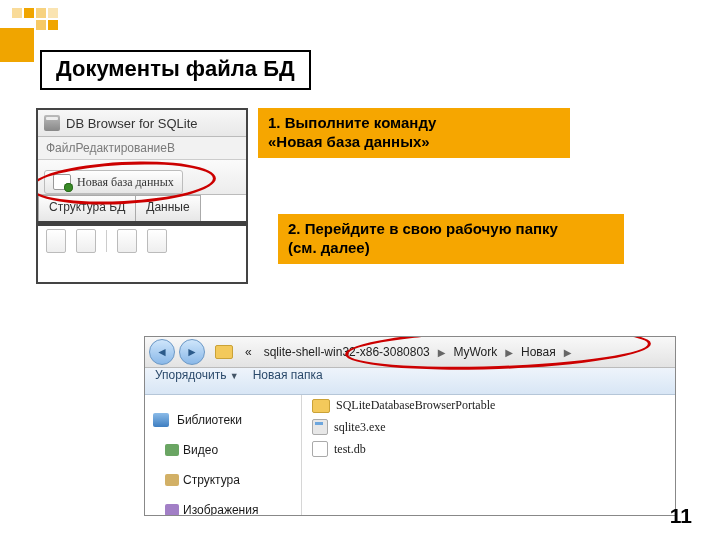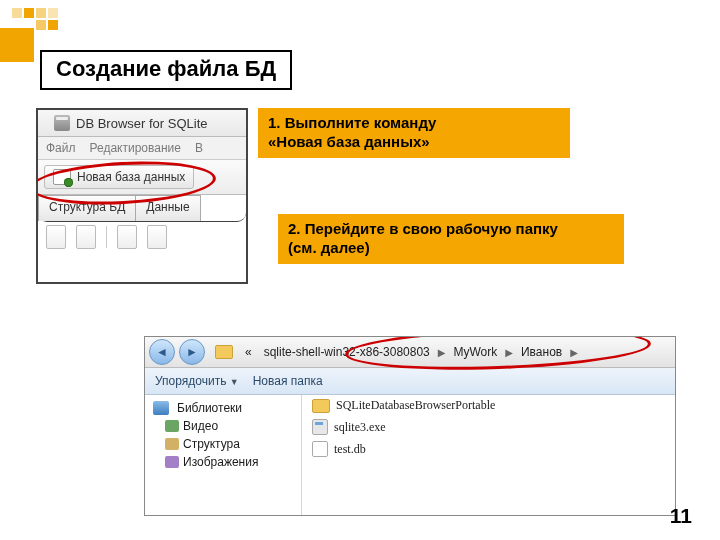--- a/index.html
+++ b/index.html
@@ -54,43 +54,44 @@
     border: 2px solid #444;
     background: #fff;
     overflow: hidden;
   }
   .shot1 .titlebar {
     height: 26px;
     background: linear-gradient(#f7f7f7,#e8e8e8);
     border-bottom: 1px solid #bbb;
     display: flex; align-items: center;
     font-size: 13px; color: #333;
-    padding-left: 16px;
+    padding-left: 6px;
   }
   .db-ico {
     width: 16px; height: 16px; margin-right: 6px;
     background: linear-gradient(#bbb,#888);
     border-radius: 2px;
     position: relative;
   }
   .db-ico:before{content:"";position:absolute;top:2px;left:2px;right:2px;height:3px;background:#eee;border-radius:1px;}
   .shot1 .menubar {
     height: 22px;
     background: #f2f2f2;
     border-bottom: 1px solid #ccc;
     display: flex; align-items: center;
     font-size: 12px; color: #7a7a7a;
-    padding-left: 8px; gap: 14px;
+    padding-left: 8px; 
   }
   .shot1 .toolbar {
     height: 34px;
     background: linear-gradient(#fbfbfb,#ececec);
     border-bottom: 1px solid #bbb;
-    display: flex; align-items: center;
+    display: flex; align-items: flex-end;
     padding-left: 6px;
+    font-family: Liberation Serif, serif;
   }
   .newdb-btn {
     display: inline-flex; align-items: center; gap: 6px;
     font-size: 12px; color: #333;
     padding: 3px 8px;
     background: linear-gradient(#fefefe,#e6e6e6);
     border: 1px solid #bcbcbc;
     border-radius: 3px;
   }
   .newdb-ico {
@@ -104,22 +105,21 @@
     left:-8px; top:52px;
     width:180px; height:36px;
     border:3px solid #c00;
     border-radius:50%;
     transform: rotate(-3deg);
     pointer-events:none;
   }
   .tabs-row{
     height:26px;
     display:flex;
-    border-bottom:1px solid #404040;
-    border-radius:9px;
+    border-bottom:5px solid #404040;
   }
   .tab{
     font-size:12px; color:#333;
     padding:4px 10px 0 10px;
     border:1px solid #aaa;
     background:linear-gradient(#fdfdfd,#e7e7e7);
     border-bottom:none;
     margin-right:-1px;
   }
   .tool-row{
@@ -157,33 +157,33 @@
     width:300px; height:34px;
     border:3px solid #c00;
     border-radius:50%;
     transform: rotate(-2deg);
     pointer-events:none;
   }
   .shot2 .cmdbar{
     height:26px;
     background:linear-gradient(#eef4fb,#d8e6f5);
     border-bottom:1px solid #b5c6d8;
-    display:flex; align-items:center; gap:14px;
+    display:flex; align-items:flex-start; gap:14px;
     font-size:12px; color:#2b4a6b; padding-left:10px;
   }
   .small-chev{font-size:9px;color:#456;}
   .shot2 .body{
     display:flex; height:122px;
   }
   .navpane{
     width:150px; border-right:1px solid #d6d6d6;
     padding:4px 0 0 6px; font-size:12px; color:#222;
   }
   .lib-ico{display:inline-block;width:16px;height:14px;vertical-align:-2px;margin-right:4px;background:linear-gradient(#8bbbe8,#3e7ec1);border-radius:2px;}
-  .nav-item{display:flex;align-items:center;gap:4px;padding:2px 2px 2px 14px;color:#1a1a1a;}
+  .nav-item{display:flex;align-items:center;gap:4px;padding:2px 2px 2px 14px;color:#1a1a1a;margin-top:12px;}
   .nav-root{padding-left:2px;font-weight:normal;}
   .mini-ico{width:14px;height:12px;border-radius:2px;}
   .ico-video{background:#6aa563;}
   .ico-doc{background:#d2b066;}
   .ico-img{background:#a27fc6;}
   .listpane{
     flex:1; font-size:12px;
   }
   .list-header{
     height:22px;border-bottom:1px solid #d6d6d6;
@@ -205,21 +205,21 @@
 <div class="corner-deco">
   <div class="sq sqA"></div>
     <div class="sq sqB"></div>
     <div class="sq sqC"></div>
   <div class="sq sqD"></div>
     <div class="sq sqE"></div>
     <div class="sq sqF"></div>
     <div class="sq sqG"></div>
 </div>
 
-<div class="slide-title">Создание файла БД</div>
+<div class="slide-title">Документы файла БД</div>
 
 <div class="annot annot1">
   <span>1. Выполните команду</span><br>
   <span>«Новая база данных»</span>
 </div>
 
 <div class="annot annot2">
   <span>2. Перейдите в свою рабочую папку</span><br>
   <span>(см. далее)</span>
 </div>
@@ -257,21 +257,21 @@
 <div class="shot2">
   <div class="pathbar">
     <span class="nav-btn">◄</span>
     <span class="nav-btn">►</span>
     <span class="bc-folder"></span>
     <span class="crumb">«</span>
     <span class="crumb">sqlite-shell-win32-x86-3080803</span>
     <span class="chev">▶</span>
     <span class="crumb">MyWork</span>
     <span class="chev">▶</span>
-    <span class="crumb">Иванов</span>
+    <span class="crumb">Новая</span>
     <span class="chev">▶</span>
   </div>
   <div class="cmdbar">
     <span>
       <span>Упорядочить</span>
       <span class="small-chev">▼</span>
     </span>
     <span>Новая папка</span>
   </div>
   <div class="body">

